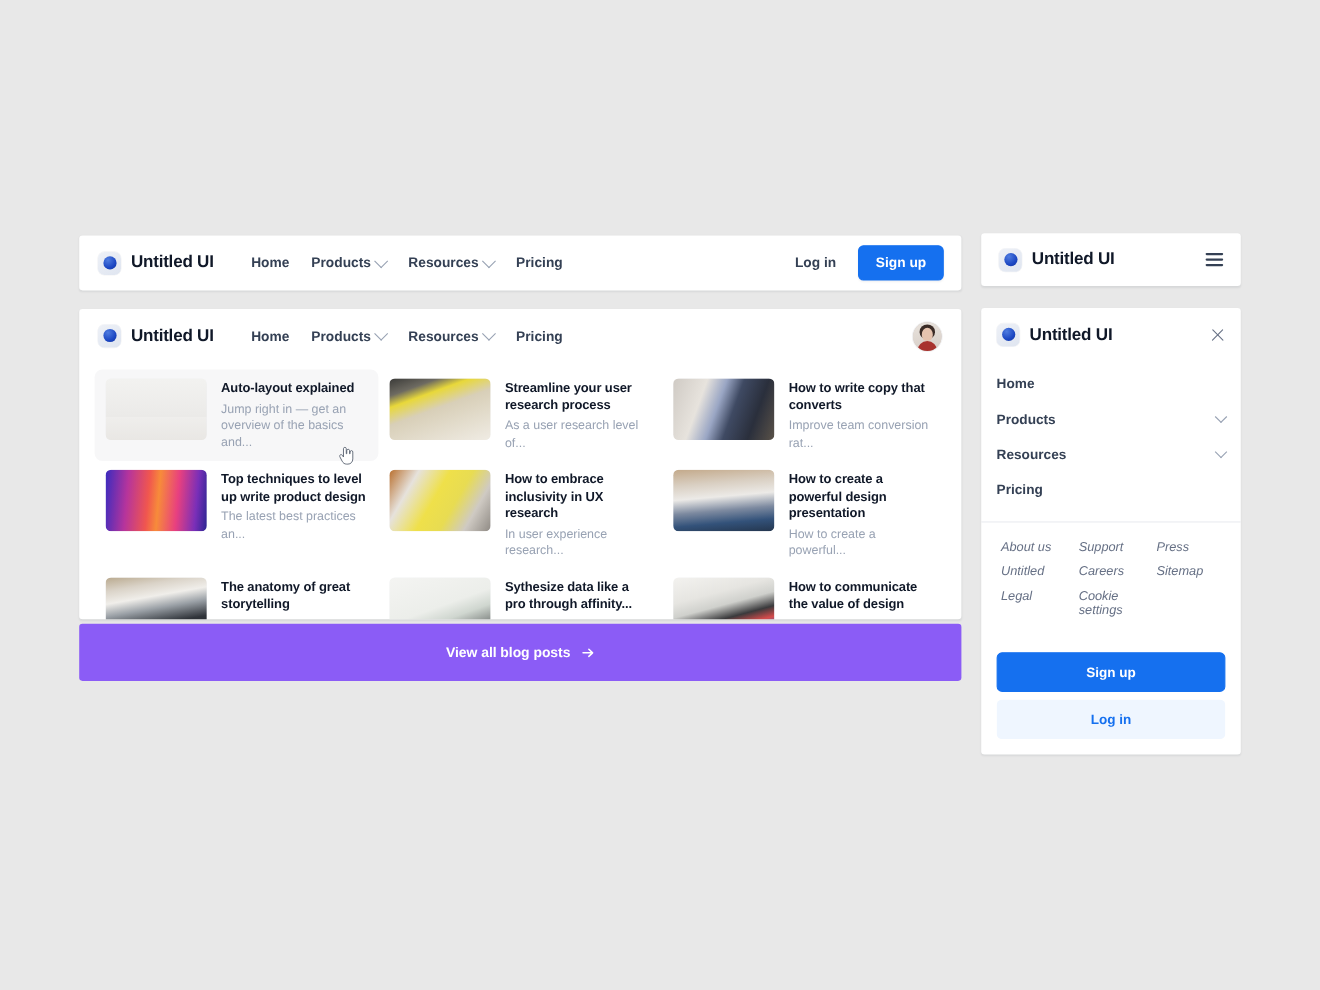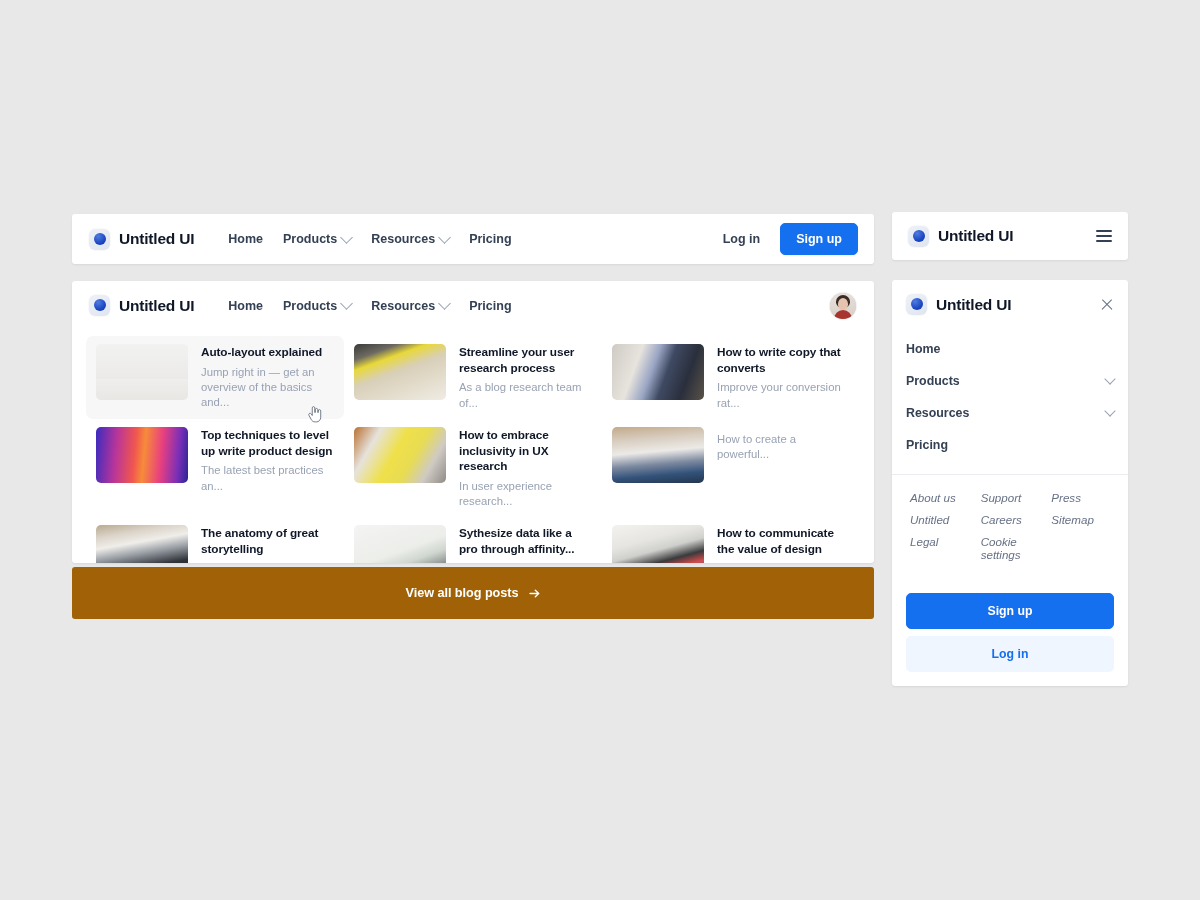--- a/index.html
+++ b/index.html
@@ -122,21 +122,21 @@
   }
   .cursor-hand {
     position: absolute; right: 22px; bottom: -4px;
     width: 15px; height: 17px; pointer-events: none;
   }
 
   
   #cta-bar {
     position: absolute; left: 72px; top: 567px;
     width: 802px; height: 52px;
-    background: #a16207; border-radius: 3px;
+    background: #8b5cf6; border-radius: 3px;
     display: flex; align-items: center; justify-content: center;
     cursor: pointer;
   }
   .cta-label {
     font-size: 12.7px; font-weight: 700; color: #ffffff;
     display: flex; align-items: center; gap: 9px; letter-spacing: -.05px;
   }
 
   
   #mobile-header {
@@ -264,47 +264,48 @@
             <div class="bc-sub">Jump right in — get an overview of the basics and...</div>
           </div>
           <svg class="cursor-hand" viewBox="0 0 20 22">
             <path d="M7 2.2c0-1 .8-1.7 1.7-1.7s1.7.7 1.7 1.7v6.1h.6V4.6c0-1 .8-1.7 1.7-1.7s1.7.7 1.7 1.7v3.7h.6V6.2c0-1 .8-1.7 1.7-1.7s1.6.7 1.6 1.7v8.4c0 3.6-2.4 6.3-5.9 6.3H11c-3 0-4.4-1.4-5.6-3.6L2.6 12c-.5-.9-.2-1.9.7-2.4.8-.4 1.8-.2 2.3.6l1.4 2.1V2.2z" fill="#ffffff" stroke="#5b6372" stroke-width="1.1"></path>
           </svg>
         </div>
         <div class="blog-card">
           <span class="thumb" style="background-image: linear-gradient(160deg, rgb(58, 58, 56) 0%, rgb(109, 106, 97) 18%, rgb(232, 216, 58) 30%, rgb(216, 207, 184) 48%, rgb(240, 236, 228) 100%); background-size: cover;"></span>
           <div class="bc-text">
             <div class="bc-title">Streamline your user research process</div>
-            <div class="bc-sub">As a blog research team of...</div>
+            <div class="bc-sub">As a user research level of...</div>
           </div>
         </div>
         <div class="blog-card">
           <span class="thumb" style="background-image: linear-gradient(110deg, rgb(207, 202, 196) 0%, rgb(231, 227, 221) 28%, rgb(154, 166, 196) 44%, rgb(63, 74, 99) 58%, rgb(42, 47, 60) 78%, rgb(90, 82, 72) 100%); background-size: cover;"></span>
           <div class="bc-text">
             <div class="bc-title">How to write copy that converts</div>
-            <div class="bc-sub">Improve your conversion rat...</div>
+            <div class="bc-sub">Improve team conversion rat...</div>
           </div>
         </div>
         <div class="blog-card">
           <span class="thumb" style="background-image: linear-gradient(95deg, rgb(58, 43, 191) 0%, rgb(182, 52, 156) 22%, rgb(240, 86, 79) 42%, rgb(247, 139, 58) 52%, rgb(232, 64, 127) 70%, rgb(122, 47, 184) 88%, rgb(43, 37, 146) 100%); background-size: cover;"></span>
           <div class="bc-text">
             <div class="bc-title">Top techniques to level up write product design</div>
             <div class="bc-sub">The latest best practices an...</div>
           </div>
         </div>
         <div class="blog-card">
           <span class="thumb" style="background-image: linear-gradient(120deg, rgb(185, 112, 47) 0%, rgb(230, 226, 220) 22%, rgb(239, 224, 74) 45%, rgb(232, 220, 82) 62%, rgb(207, 202, 195) 80%, rgb(143, 138, 132) 100%); background-size: cover;"></span>
           <div class="bc-text">
             <div class="bc-title">How to embrace inclusivity in UX research</div>
             <div class="bc-sub">In user experience research...</div>
           </div>
         </div>
         <div class="blog-card">
           <span class="thumb" style="background-image: linear-gradient(175deg, rgb(195, 169, 138) 0%, rgb(217, 207, 194) 24%, rgb(236, 234, 231) 44%, rgb(125, 138, 160) 64%, rgb(51, 82, 122) 82%, rgb(36, 54, 78) 100%); background-size: cover;"></span>
           <div class="bc-text">
+            <div class="bc-title">How to create a powerful design presentation</div>
             <div class="bc-sub">How to create a powerful...</div>
           </div>
         </div>
         <div class="blog-card">
           <span class="thumb" style="background-image: linear-gradient(170deg, rgb(185, 169, 142) 0%, rgb(218, 211, 200) 18%, rgb(240, 238, 234) 34%, rgb(154, 160, 166) 50%, rgb(48, 52, 58) 70%, rgb(21, 24, 28) 100%); background-size: cover;"></span>
           <div class="bc-text">
             <div class="bc-title">The anatomy of great storytelling</div>
             <div class="bc-sub">Storytelling is everywhere...</div>
           </div>
         </div>

